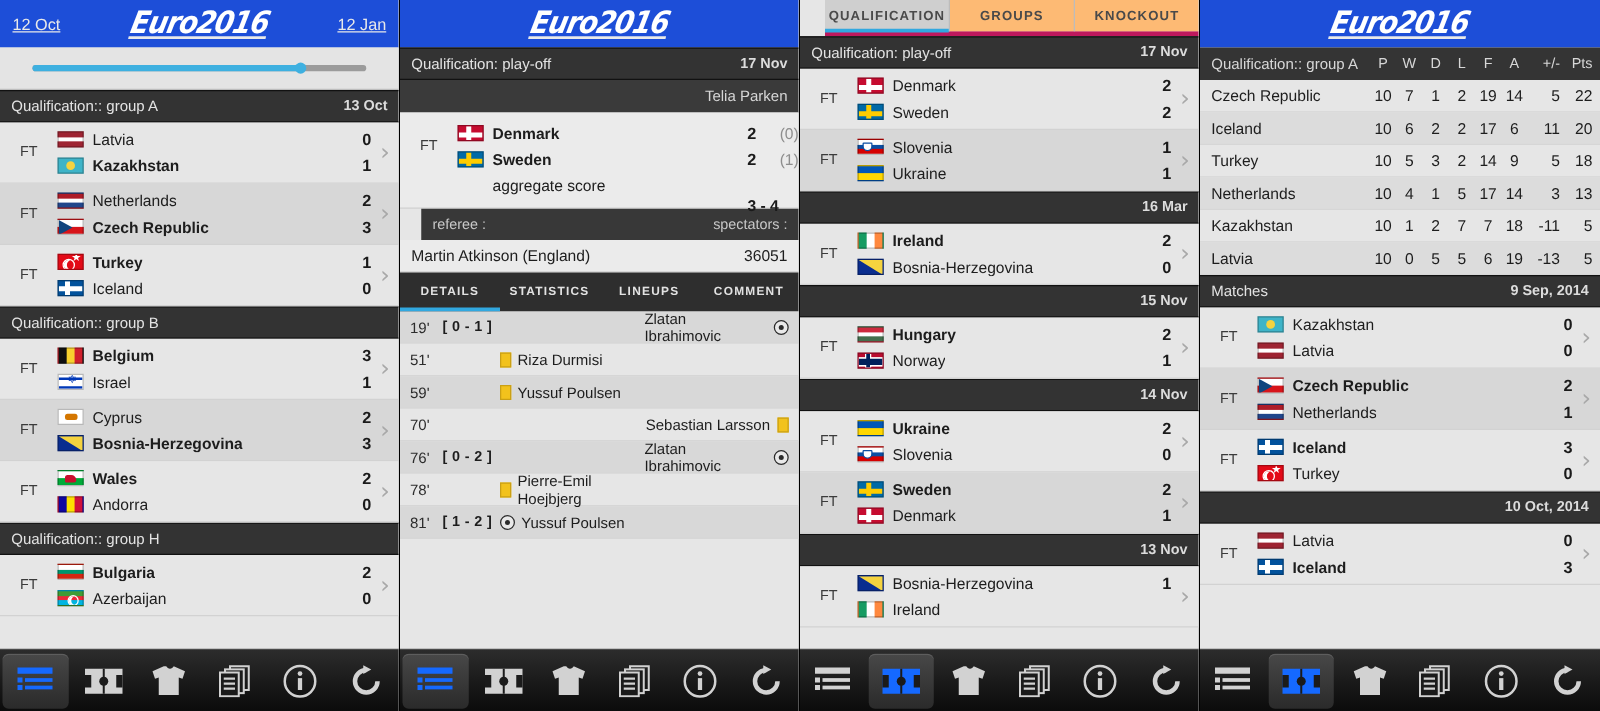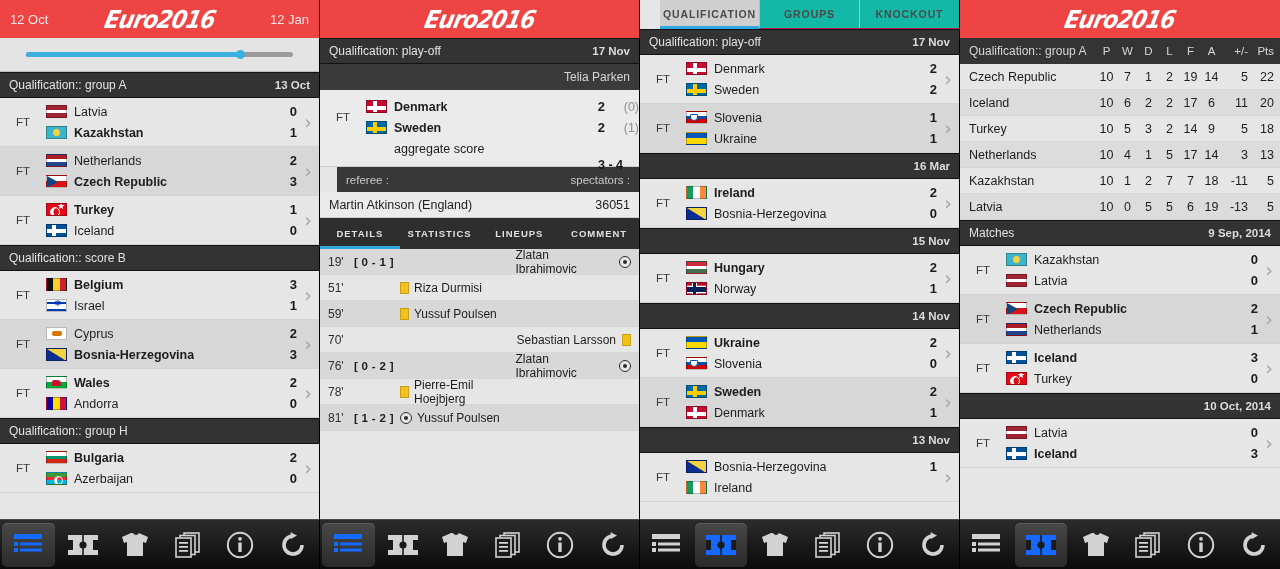--- a/index.html
+++ b/index.html
@@ -9,40 +9,40 @@
     font-family:"Liberation Sans","DejaVu Sans",sans-serif;
     -webkit-font-smoothing:antialiased;
   }
   .screen{width:1280px;height:569px;position:relative;display:flex;background:#000;}
   .panel{width:320px;height:569px;position:relative;overflow:hidden;background:#e8e8e8;
          border-right:1px solid #000;}
   .panel:last-child{border-right:none;}
   .panel-body{position:absolute;top:0;left:0;right:0;bottom:50px;overflow:hidden;background:#e6e6e6;}
 
   
-  .brandbar{height:38px;background:#ef4444;display:flex;align-items:center;
-            justify-content:space-between;padding:0 10px;color:#e9e9e9;font-size:13px;}
+  .brandbar{height:38px;background:#1d4ed8;display:flex;align-items:center;
+            justify-content:space-between;padding:0 10px;color:#e9e9e9;font-size:13px;text-decoration:underline;}
   .brandbar .side{min-width:54px;}
   .brandbar .side.right{text-align:right;}
   .logo{font-family:"DejaVu Sans",sans-serif;font-style:italic;font-weight:bold;
         font-size:22px;letter-spacing:-1px;color:#fff;
         transform:skewX(-12deg) scaleY(1.12);white-space:nowrap;}
 
   
   .seekwrap{height:34px;background:#e4e4e4;display:flex;align-items:center;padding:0 26px;
             border-bottom:1px solid #bdbdbd;}
   .seek{position:relative;width:100%;height:5px;background:#9b9b9b;border-radius:3px;}
   .seek .fill{position:absolute;left:0;top:0;bottom:0;background:#3eb0e0;border-radius:3px;}
   .seek .knob{position:absolute;top:-2px;width:9px;height:9px;border-radius:50%;background:#3eb0e0;}
 
   
-  .tabbar{height:29px;background:#d9d9d9;display:flex;border-bottom:1px solid #be185d;margin-left:20px;}
+  .tabbar{height:29px;background:#d9d9d9;display:flex;border-bottom:4px solid #be185d;margin-left:20px;}
   .tab{flex:1;display:flex;align-items:center;justify-content:center;color:#4a4a4a;
        font-size:10.5px;font-weight:bold;letter-spacing:.9px;border-right:1px solid #bcbcbc;
-       position:relative;background:#14b8a6;}
+       position:relative;background:#fdba74;}
   .tab:last-child{border-right:none;}
   .tab.active{background:#cfcfcf;}
   .tab.active::after{content:"";position:absolute;left:0;right:0;bottom:-1px;height:3px;background:#31a8e0;}
 
   
   .sechead{height:26px;background:#333333;color:#e3e3e3;font-size:12px;
            display:flex;align-items:center;justify-content:space-between;
            padding:0 9px;border-top:1px solid #111;border-bottom:1px solid #111;}
   .sechead .r{color:#dcdcdc;font-weight:bold;font-size:11.5px;}
   .sechead.plain{justify-content:flex-end;}
@@ -248,21 +248,21 @@
                 <span class="tname">Iceland</span>
               </div>
             </div>
             <div class="scores">
               <div class="sc">1</div>
               <div class="sc">0</div>
             </div>
             <div class="chev">›</div>
           </div>
           <div class="sechead">
-            <span>Qualification:: score B</span>
+            <span>Qualification:: group B</span>
             <span class="r"></span>
           </div>
           <div class="mrow">
             <div class="ft">FT</div>
             <div class="teams">
               <div class="tl">
                 <span class="flag f-be"></span>
                 <span class="tname win">Belgium</span>
               </div>
               <div class="tl">

